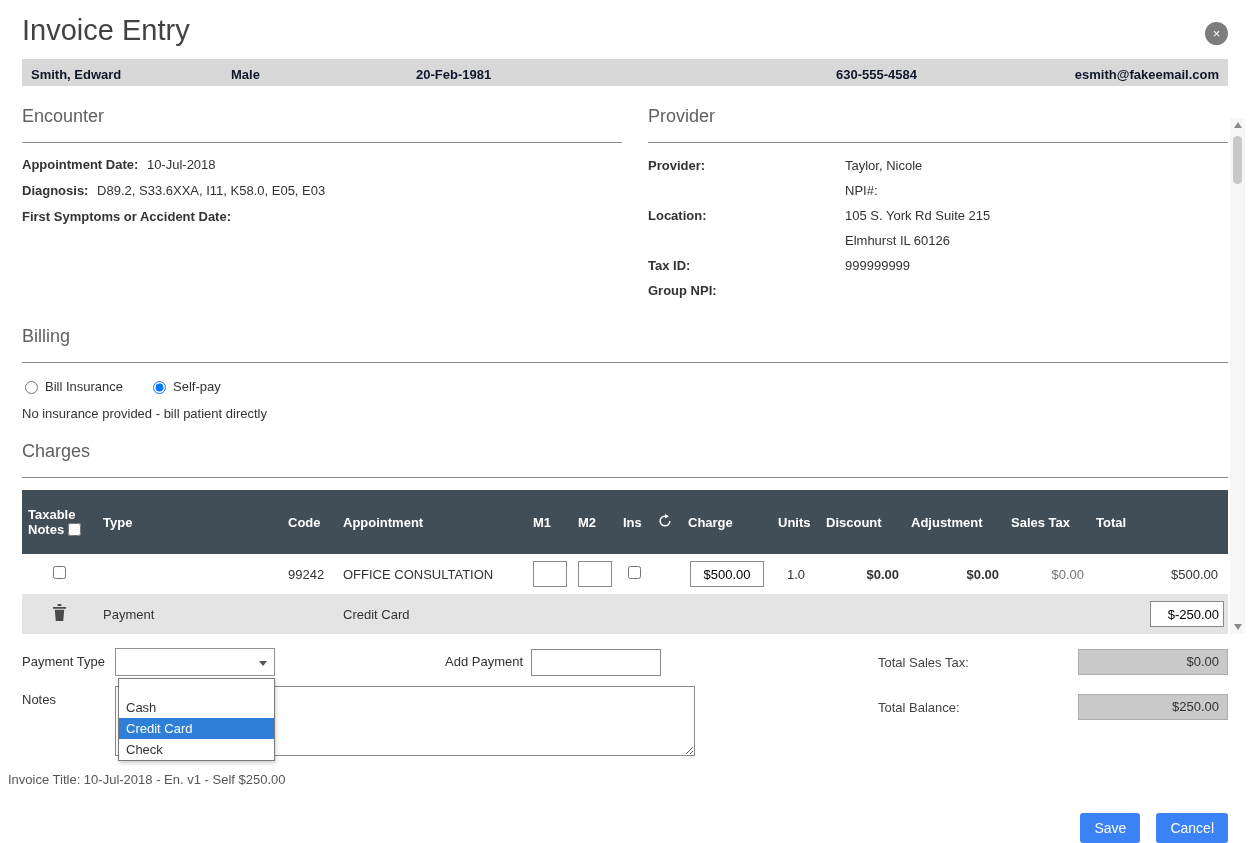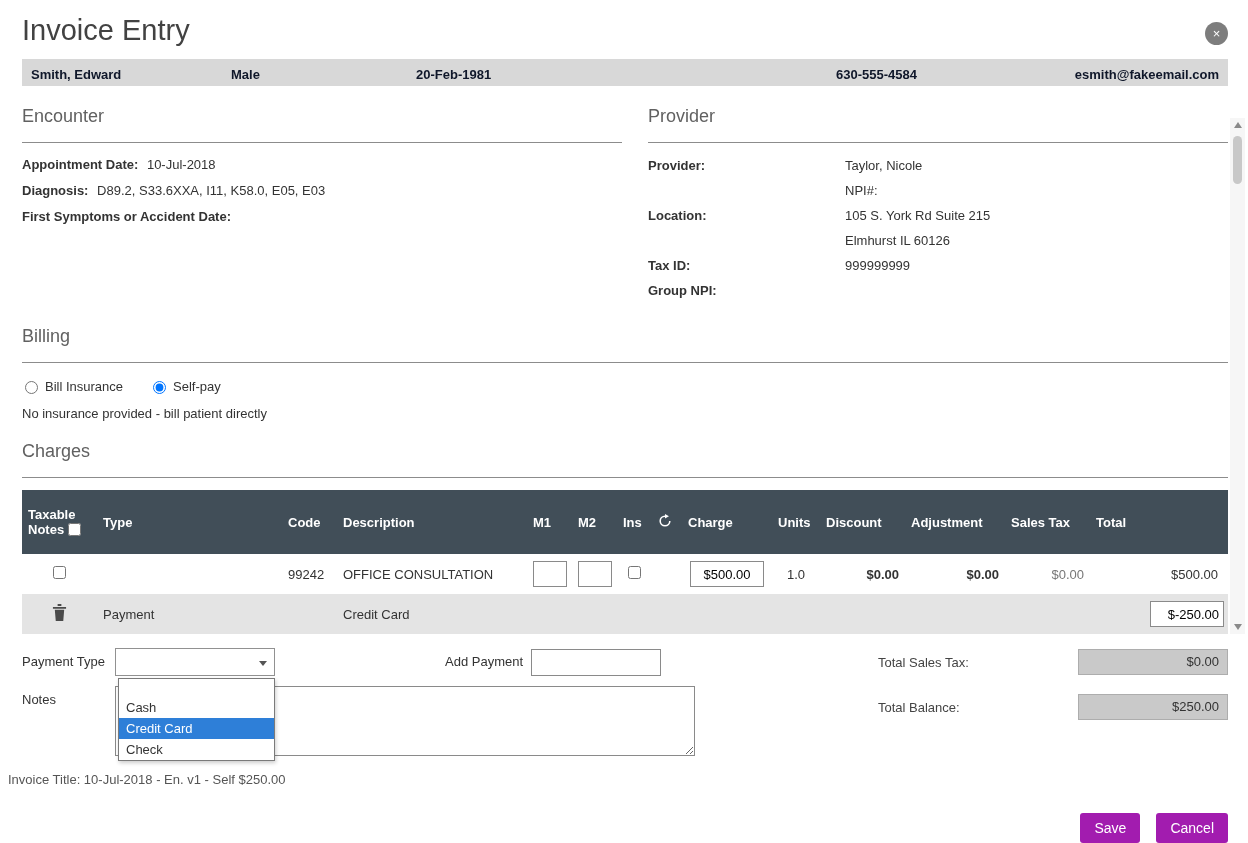--- a/index.html
+++ b/index.html
@@ -81,21 +81,21 @@
   .addpay-input { margin-left:8px; width:130px; height:27px; border:1px solid #8a8a8a; font-family:inherit; font-size:13px; }
   .total-label { margin-left:auto; width:200px; line-height:27px; color:#444; }
   .gray-field { width:150px; height:26px; background:#c9c9c9; border:1px solid #adadad;
                 text-align:right; line-height:24px; padding-right:8px; color:#333; }
   .notes-ta { width:580px; height:70px; border:1px solid #8a8a8a; font-family:inherit; font-size:13px; resize:both; }
   .notes-row .total-label, .notes-row .gray-field { margin-top:8px; }
 
   .invoice-title { margin:16px 0 0 -14px; color:#555; }
 
   .btn-row { display:flex; justify-content:flex-end; gap:16px; margin-top:26px; }
-  .btn { background:#a21caf; color:#fff; border:none; border-radius:3px; height:30px;
+  .btn { background:#3b82f6; color:#fff; border:none; border-radius:3px; height:30px;
          padding:0 14px; font-size:14px; font-family:inherit; cursor:pointer; }
 
   input[type=checkbox], input[type=radio] { margin:0; }
 </style>
 </head>
 <body>
 
 <div class="page">
 
   <div class="hdr">
@@ -189,21 +189,21 @@
           <tr>
             <th>
               <span class="th-line">Taxable</span>
               <span class="th-line2">
                 <span>Notes</span>
                 <input type="checkbox" style="">
               </span>
             </th>
             <th>Type</th>
             <th>Code</th>
-            <th>Description</th>
+            <th>Appointment</th>
             <th class="ta-c">M1</th>
             <th class="ta-c">M2</th>
             <th class="ta-c">Ins</th>
             <th class="ta-c">
               <svg width="14" height="14" viewBox="0 0 16 16">
                 <path d="M13.5 8 A5.5 5.5 0 1 1 8 2.5" fill="none" stroke="#fff" stroke-width="1.8"></path>
                 <polygon points="8,0 12.5,2.5 8,5.2" fill="#fff"></polygon>
               </svg>
             </th>
             <th class="ta-c">Charge</th>

